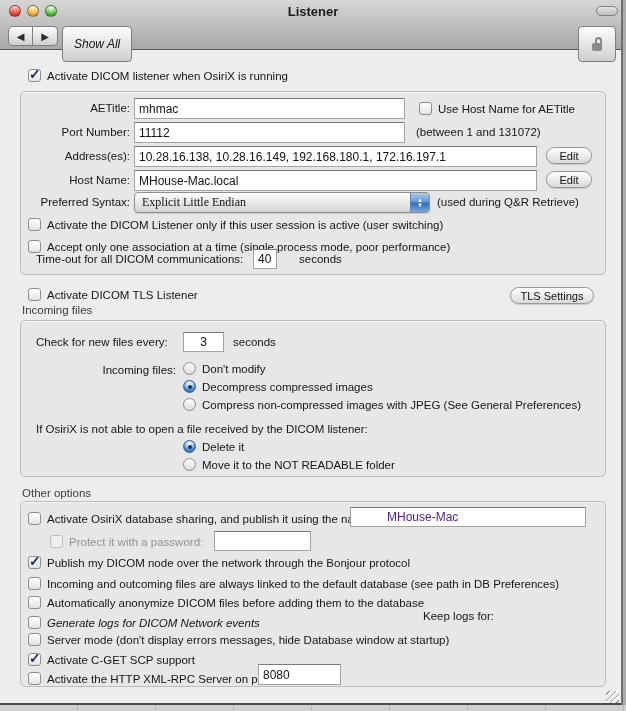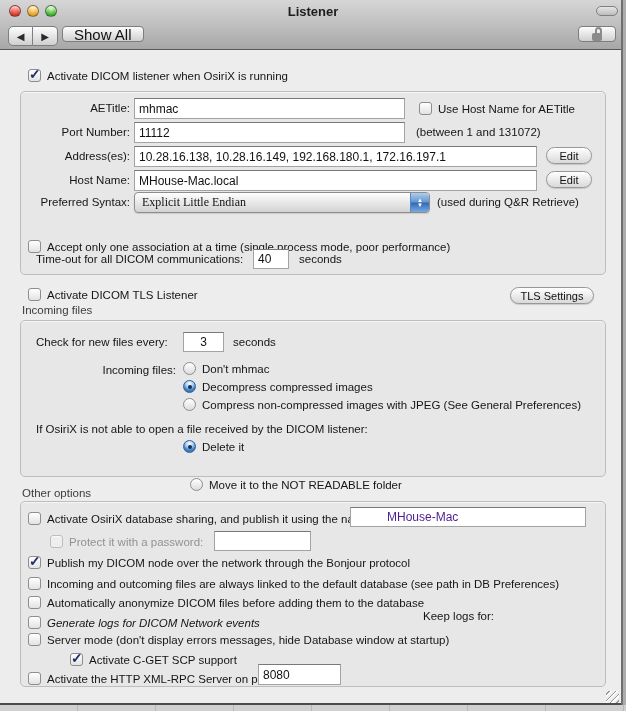--- a/index.html
+++ b/index.html
@@ -21,23 +21,23 @@
   .light.green{left:45px;background:radial-gradient(circle at 50% 30%,#d9f6c8,#48ba38 60%,#1f8c15);}
   .pill{position:absolute;right:8px;top:6px;width:22px;height:10px;border-radius:6px;
         border:1px solid #7f7f7f;background:linear-gradient(#e6e6e6,#bcbcbc);box-sizing:border-box;}
 
   .seg{position:absolute;left:8px;top:26px;display:flex;}
   .seg .b{width:25px;height:20px;border:1px solid #7e7e7e;box-sizing:border-box;
           background:linear-gradient(#fdfdfd,#cfcfcf);display:flex;align-items:center;
           justify-content:center;font-size:10px;color:#2a2a2a;}
   .seg .b.first{border-radius:5px 0 0 5px;}
   .seg .b.last{border-radius:0 5px 5px 0;border-left:none;}
-  .tbtn{position:absolute;height:16px;border:1px solid #7e7e7e;border-radius:4px;
+  .tbtn{position:absolute;height:36px;border:1px solid #7e7e7e;border-radius:4px;
         background:linear-gradient(#fdfdfd,#cfcfcf);display:flex;align-items:center;
-        justify-content:center;font-size:15px;color:#111;box-sizing:border-box;}
+        justify-content:center;font-size:12px;color:#111;box-sizing:border-box;font-style:italic;}
 
   .lock{position:relative;width:13px;height:14px;display:inline-block;}
   .lock .shackle{position:absolute;left:4px;top:0;width:7px;height:8px;
         border:2px solid #8b8b8b;border-bottom:none;border-radius:4px 4px 0 0;box-sizing:border-box;}
   .lock .body{position:absolute;left:1px;bottom:0;width:10px;height:8px;
         background:#8b8b8b;border-radius:2px;}
 
   
   .lbl{font-size:11.5px;color:#151515;white-space:nowrap;}
   .dim{color:#929292;}
@@ -151,62 +151,66 @@
   <div class="rlabel" style="left:20px;width:110px;top:196px;">Preferred Syntax:</div>
   <div class="popup" style="left:134px;top:192px;width:296px;height:21px;">
     <span class="txt">Explicit Little Endian</span>
     <span class="capblue">
       <span>▲</span>
         <span>▼</span>
     </span>
   </div>
   <div class="hint" style="left:437px;top:196px;">(used during Q&amp;R Retrieve)</div>
 
+  <div class="cbrow" style="left:28px;top:217px;">
+    <span class="cb"></span>
+    <span class="lbl">Activate the DICOM Listener only if this user session is active (user switching)</span>
+  </div>
   <div class="cbrow" style="left:28px;top:239px;">
     <span class="cb"></span>
     <span class="lbl">Accept only one association at a time (single process mode, poor performance)</span>
   </div>
 
   <div class="hint" style="left:36px;top:253px;">Time-out for all DICOM communications:</div>
-  <input class="tf" style="left: 253px; top: 249px; width: 36px; height: 20px;" readonly="" value="40">
+  <input class="tf" style="left: 253px; top: 249px; width: 24px; height: 20px;" readonly="" value="40">
   <div class="hint" style="left:299px;top:253px;">seconds</div>
 
   <div class="cbrow" style="left:28px;top:287px;">
     <span class="cb"></span>
     <span class="lbl">Activate DICOM TLS Listener</span>
   </div>
   <div class="cap" style="left:510px;top:287px;width:84px;">TLS Settings</div>
 
   <div class="slabel" style="left:22px;top:304px;text-align:center;">Incoming files</div>
   <div class="gbox" style="left:20px;top:320px;width:586px;height:157px;"></div>
 
   <div class="hint" style="left:36px;top:336px;">Check for new files every:</div>
   <input class="tf center" style="left: 183px; top: 332px; width: 41px; height: 20px;" readonly="" value="3">
   <div class="hint" style="left:233px;top:336px;">seconds</div>
 
   <div class="rlabel" style="left:36px;width:140px;top:364px;">Incoming files:</div>
   <div class="radiorow" style="left:183px;top:361px;">
     <span class="radio"></span>
-    <span class="lbl">Don't mhmac</span>
+    <span class="lbl">Don't modify</span>
   </div>
   <div class="radiorow" style="left:183px;top:379px;">
     <span class="radio sel"></span>
     <span class="lbl">Decompress compressed images</span>
   </div>
   <div class="radiorow" style="left:183px;top:397px;">
     <span class="radio"></span>
     <span class="lbl">Compress non-compressed images with JPEG (See General Preferences)</span>
   </div>
 
   <div class="hint" style="left:36px;top:423px;">If OsiriX is not able to open a file received by the DICOM listener:</div>
   <div class="radiorow" style="left:183px;top:439px;">
     <span class="radio sel"></span>
     <span class="lbl">Delete it</span>
   </div>
-  <div class="radiorow" style="left:190px;top:457px;margin-top:20px;">
+  <div class="radiorow" style="left:183px;top:457px;">
     <span class="radio"></span>
     <span class="lbl">Move it to the NOT READABLE folder</span>
   </div>
 
   <div class="slabel" style="left:22px;top:487px;">Other options</div>
   <div class="gbox" style="left:20px;top:501px;width:586px;height:186px;"></div>
 
   <div class="cbrow" style="left:28px;top:511px;">
     <span class="cb"></span>
     <span class="lbl">Activate OsiriX database sharing, and publish it using the name:</span>
@@ -235,21 +239,21 @@
   <div class="cbrow" style="left:28px;top:615px;font-style:italic;">
     <span class="cb"></span>
     <span class="lbl">Generate logs for DICOM Network events</span>
   </div>
   <div class="rlabel" style="left:400px;width:94px;top:610px;">Keep logs for:</div>
 
   <div class="cbrow" style="left:28px;top:632px;">
     <span class="cb"></span>
     <span class="lbl">Server mode (don't display errors messages, hide Database window at startup)</span>
   </div>
-  <div class="cbrow" style="left:28px;top:652px;margin-left:42px;">
+  <div class="cbrow" style="left:28px;top:652px;">
     <span class="cb checked"></span>
     <span class="lbl">Activate C-GET SCP support</span>
   </div>
   <div class="cbrow" style="left:28px;top:671px;">
     <span class="cb"></span>
     <span class="lbl">Activate the HTTP XML-RPC Server on port:</span>
   </div>
   <input class="tf" style="left: 258px; top: 664px; width: 83px;" readonly="" value="8080">
 
   <div class="grip"></div>

